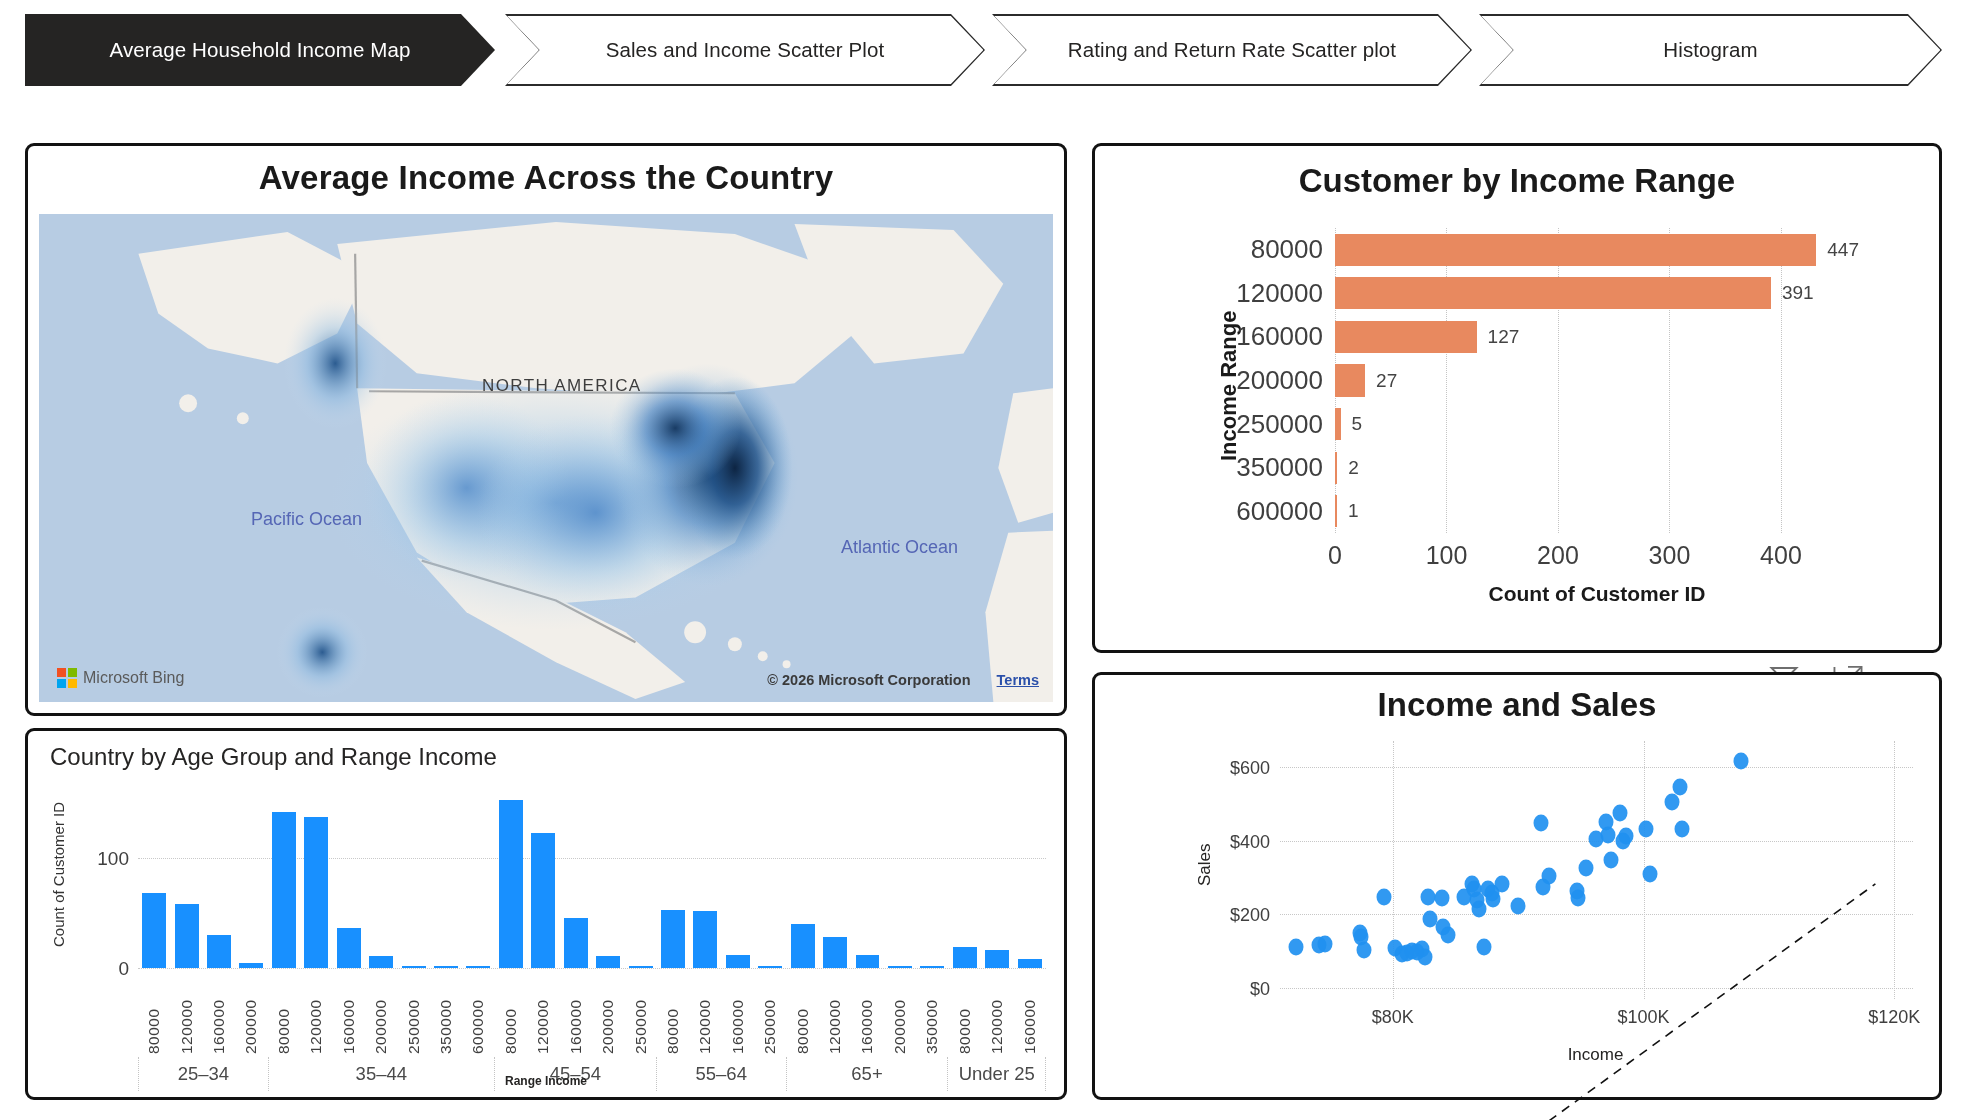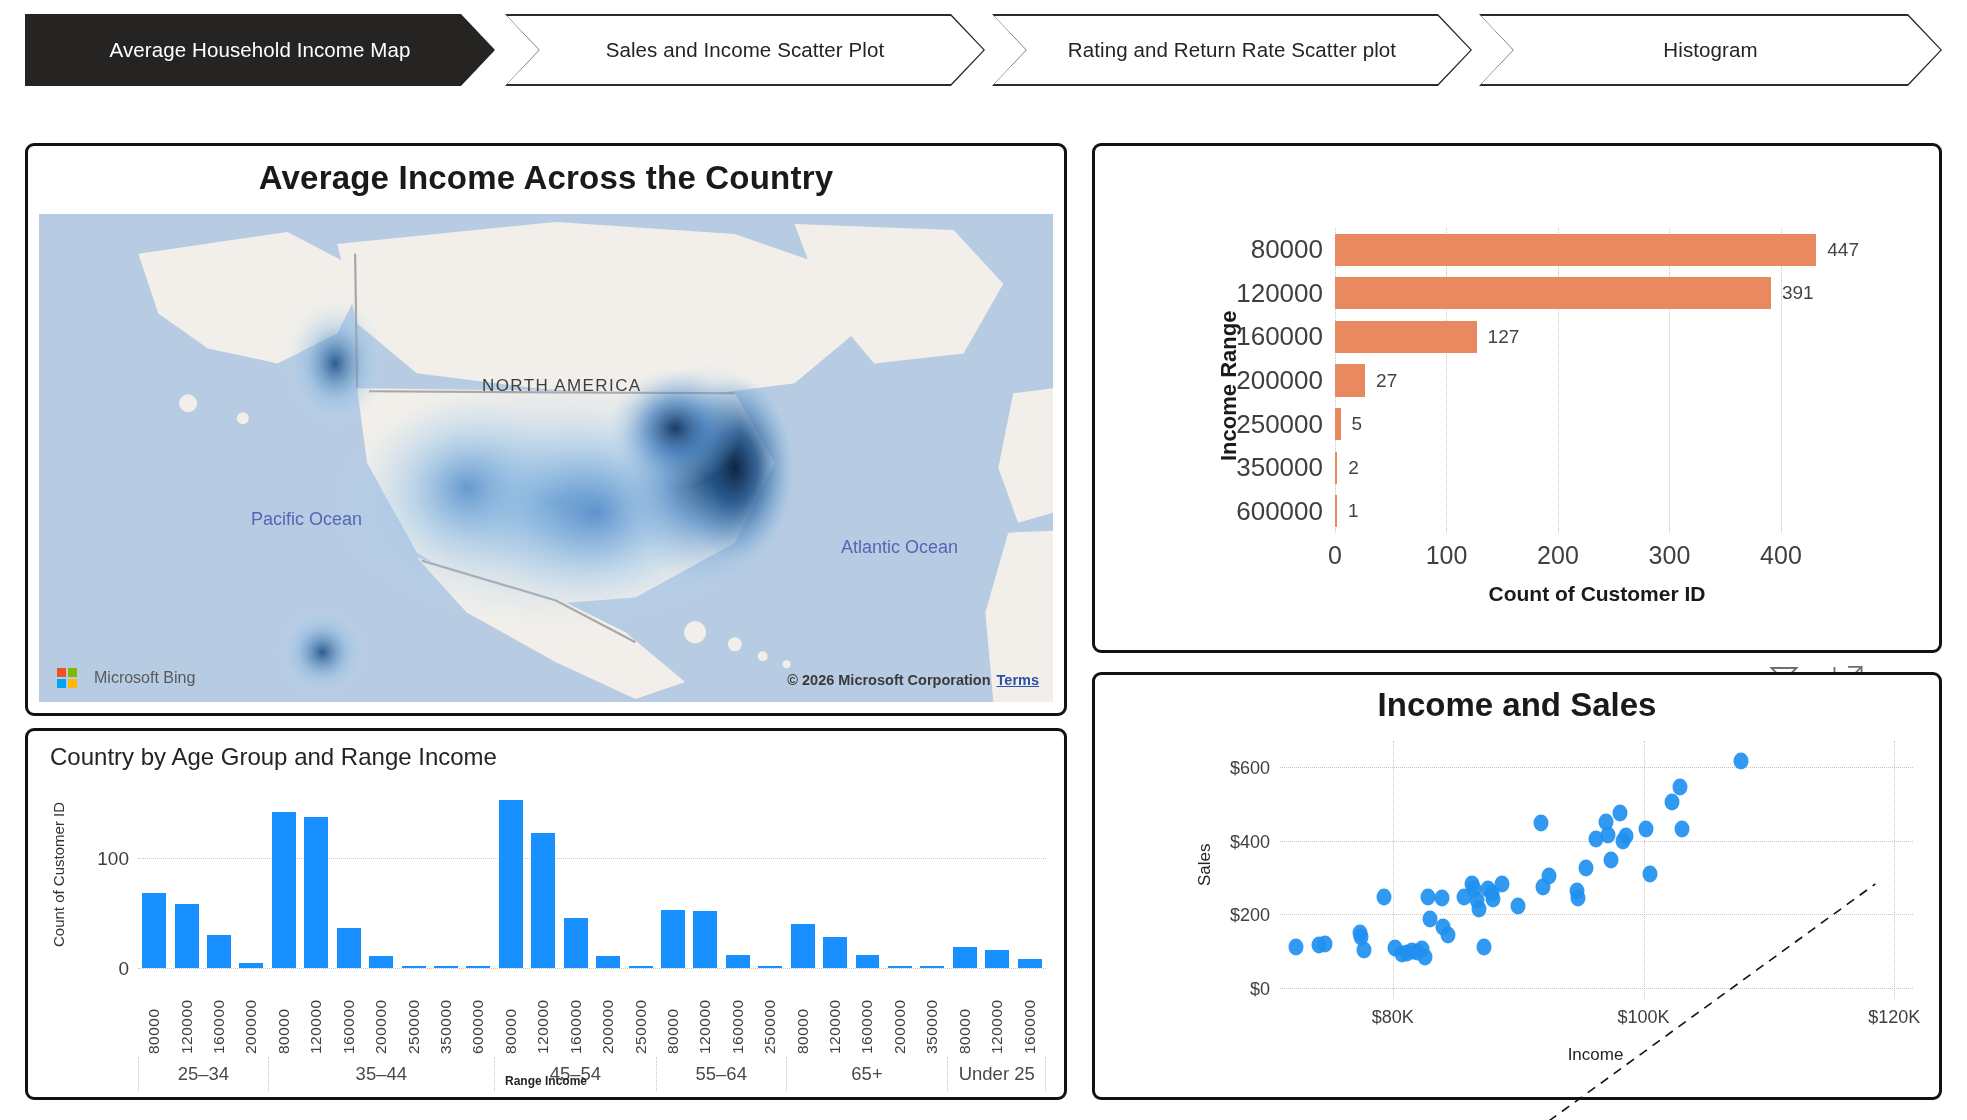--- a/index.html
+++ b/index.html
@@ -67,32 +67,32 @@
   .map-label {
     position: absolute; font-size: 17px; color: #3d3d3d;
     letter-spacing: 1.4px; white-space: nowrap;
   }
   .ocean-label {
     position: absolute; font-size: 18px; color: #5566b5;
     white-space: nowrap;
   }
   .bing-logo {
     position: absolute; left: 18px; bottom: 14px;
-    display: flex; align-items: center; gap: 17px;
+    display: flex; align-items: center; gap: 6px;
   }
   .bing-squares {
     display: grid; grid-template-columns: 9px 9px; grid-template-rows: 9px 9px;
     gap: 2px;
   }
   .bing-squares i { display: block; }
   .bing-text { font-size: 16px; color: #5a5a5a; }
   .map-credit {
     position: absolute; right: 14px; bottom: 14px;
     font-size: 14.5px; color: #3a3a3a; font-weight: bold;
-    display: flex; align-items: baseline; gap: 6px;
+    display: flex; align-items: baseline; gap: 26px;
   }
   .map-credit a { color: #2b50aa; text-decoration: underline; font-weight: bold; }
 
   
   #agegroup-panel { left: 25px; top: 728px; width: 1042px; height: 372px; }
   #agegroup-title {
     position: absolute; left: 22px; top: 12px;
     font-size: 24px; font-weight: 400; color: #252423; text-align: left;
   }
   .ag-ylabel {
@@ -513,20 +513,21 @@
       <div class="ag-group" style="flex: 7 1 0px;">35–44</div>
       <div class="ag-group" style="flex: 5 1 0px;">45–54</div>
       <div class="ag-group" style="flex: 4 1 0px;">55–64</div>
       <div class="ag-group" style="flex: 5 1 0px;">65+</div>
       <div class="ag-group" style="flex: 3 1 0px;">Under 25</div>
     </div>
   <div id="ag-xlabel">Range Income</div>
 </div>
 
 <div class="panel" id="incomerange-panel">
+  <div class="panel-title" id="incomerange-title">Customer by Income Range</div>
   <div class="ir-ylabel">Income Range</div>
   <div class="ir-plot" id="ir-plot">
       <div class="ir-vgrid" style="left: 0%;"></div>
       <div class="ir-vgrid" style="left: 21.2766%;"></div>
       <div class="ir-vgrid" style="left: 42.5532%;"></div>
       <div class="ir-vgrid" style="left: 63.8298%;"></div>
       <div class="ir-vgrid" style="left: 85.1064%;"></div>
       <div class="ir-rows">
         <div class="ir-row">
           <span class="ir-rowlabel">80000</span>

